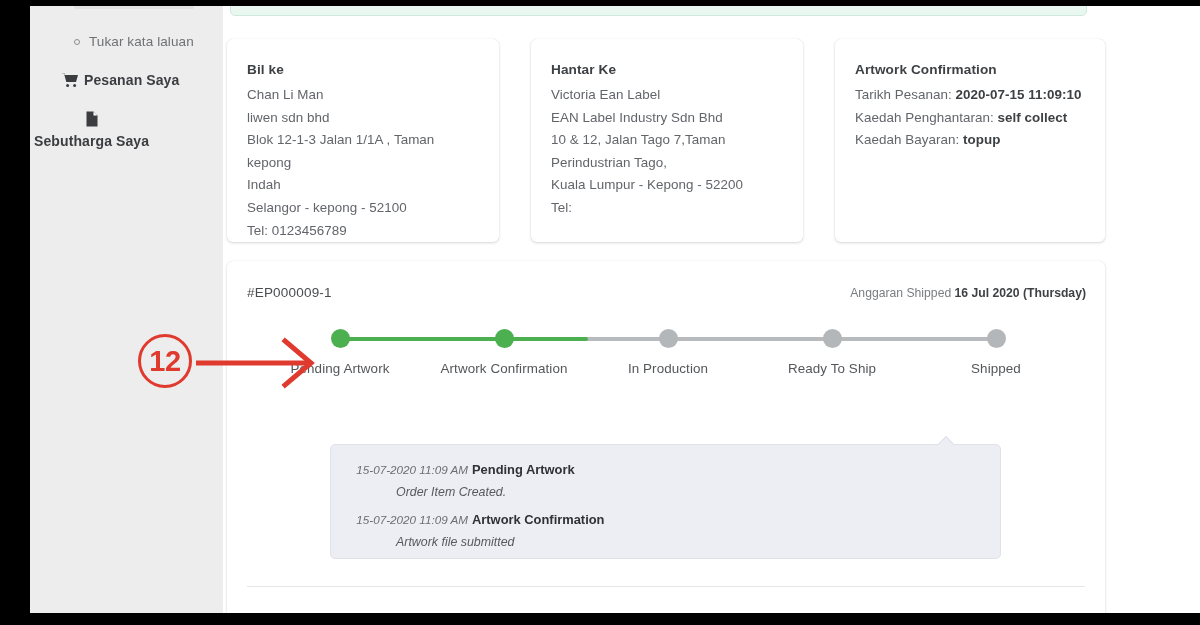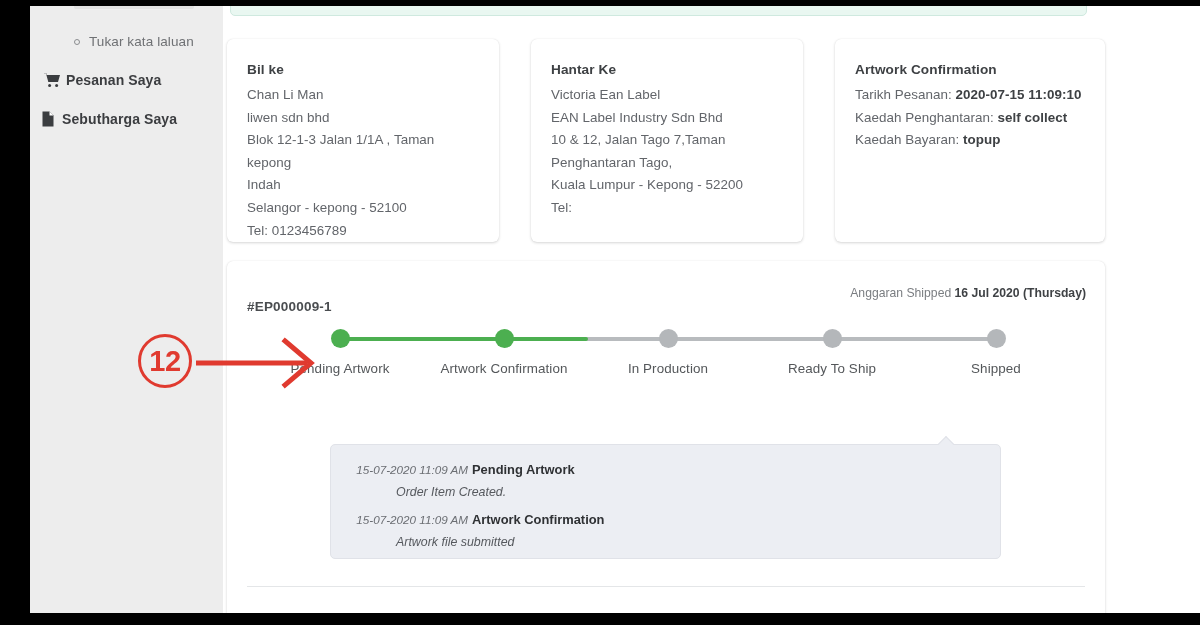--- a/index.html
+++ b/index.html
@@ -75,21 +75,21 @@
   #order-panel{
     position:absolute;left:4px;top:255px;width:878px;height:400px;
     background:#fff;border-radius:6px;
     box-shadow:0 1px 3px rgba(0,0,0,.16),0 0 1px rgba(0,0,0,.10);
     box-sizing:border-box;
   }
   .panel-head{
     position:absolute;left:0;top:0;width:100%;height:56px;
   }
   .order-no{
-    position:absolute;left:20px;top:38px;font-size:13.5px;font-weight:bold;
+    position:absolute;left:20px;top:24px;font-size:13.5px;font-weight:normal;
     color:#4a4d50;letter-spacing:.2px;
   }
   .order-due{
     position:absolute;right:19px;top:25px;font-size:12.2px;color:#7a7d81;
   }
   .order-due b{color:#3f4245;font-weight:bold;}
 
   
   .stepper{position:absolute;left:0;top:62px;width:100%;height:95px;}
   .track{
@@ -158,32 +158,32 @@
   <div id="viewport">
 
     <div id="sidebar">
       <div class="side-ghost"></div>
 
       <div class="side-sub" style="left:44px;top:28px;">
         <span class="side-bullet"></span>
         <span>Tukar kata laluan</span>
       </div>
 
-      <div class="side-main" style="left:14px;top:66px;">
+      <div class="side-main" style="left:32px;top:66px;">
         <span class="ico">
           <svg viewBox="0 0 16 16" width="16" height="16" aria-hidden="true">
             <path d="M0 1h2.2l.55 2H16l-2 7H4.3L2 1.6 1.9 1.2H0z" fill="#3b3d40"></path>
             <circle cx="5.6" cy="13.4" r="1.5" fill="#3b3d40"></circle>
             <circle cx="12.6" cy="13.4" r="1.5" fill="#3b3d40"></circle>
           </svg>
         </span>
         <span>Pesanan Saya</span>
       </div>
 
-      <div class="side-main" style="left:10px;top:105px;">
+      <div class="side-main" style="left:4px;top:105px;flex-direction:column;">
         <span class="ico">
           <svg viewBox="0 0 16 16" width="16" height="16" aria-hidden="true">
             <path d="M2.5 0.5h7l4 4v11h-11z" fill="#3b3d40"></path>
             <path d="M9.5 0.5v4h4z" fill="#ffffff"></path>
           </svg>
         </span>
         <span>Sebutharga Saya</span>
       </div>
     </div>
 
@@ -201,21 +201,21 @@
           <p>Indah</p>
           <p>Selangor - kepong - 52100</p>
           <p>Tel: 0123456789</p>
         </div>
 
         <div class="card c2">
           <h4>Hantar Ke</h4>
           <p>Victoria Ean Label</p>
           <p>EAN Label Industry Sdn Bhd</p>
           <p>10 &amp; 12, Jalan Tago 7,Taman</p>
-          <p>Penghantaran Tago,</p>
+          <p>Perindustrian Tago,</p>
           <p>Kuala Lumpur - Kepong - 52200</p>
           <p>Tel:</p>
         </div>
 
         <div class="card c3">
           <h4>Artwork Confirmation</h4>
           <p><span>Tarikh Pesanan: </span><b>2020-07-15 11:09:10</b></p>
           <p><span>Kaedah Penghantaran: </span><b>self collect</b></p>
           <p><span>Kaedah Bayaran: </span><b>topup</b></p>
         </div>

